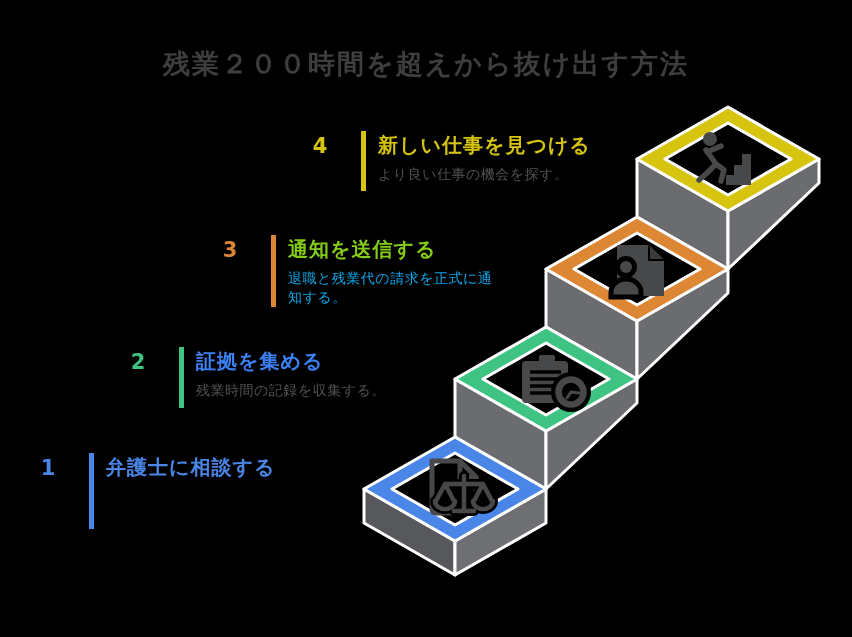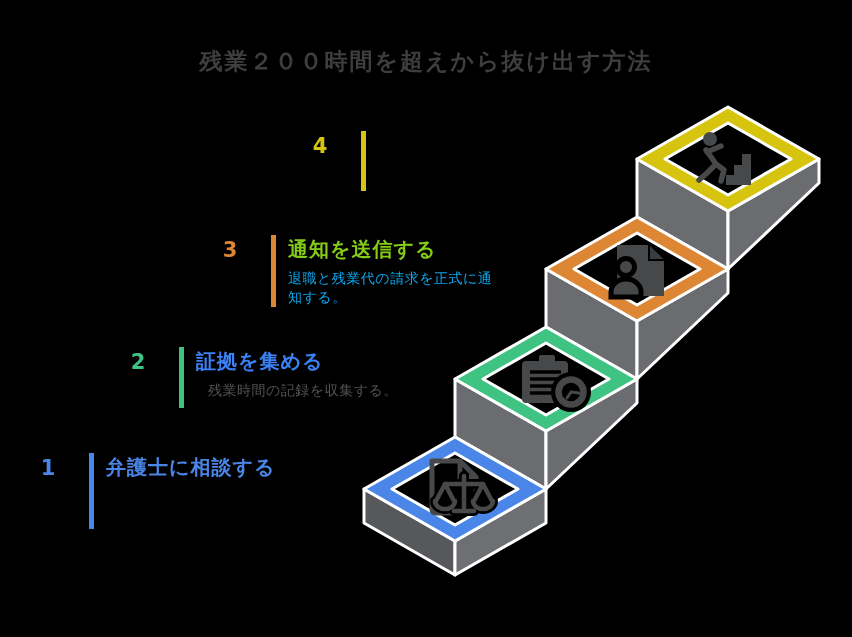--- a/index.html
+++ b/index.html
@@ -2,21 +2,21 @@
 <html><head>
 <meta charset="utf-8">
 <style>
   html,body{margin:0;padding:0;}
   body{
     width:852px;height:637px;position:relative;overflow:hidden;
     font-family:"DejaVu Sans",sans-serif;
   }
   .page-title{
     position:absolute;top:46px;left:0;width:852px;text-align:center;
-    font-size:23px;font-weight:700;letter-spacing:2px;
+    font-size:27px;font-weight:700;letter-spacing:2px;
   }
   .step-block{position:absolute;width:340px;height:110px;}
   .step-block.s1{left:28px;top:453px;}
   .step-block.s2{left:118px;top:347px;}
   .step-block.s3{left:210px;top:235px;}
   .step-block.s4{left:300px;top:131px;}
   .step-num{
     position:absolute;left:0;top:3px;width:40px;text-align:center;
     font-size:21px;font-weight:700;
   }
@@ -43,36 +43,40 @@
   <div class="step-content">
     <div class="step-title" style="color: rgb(74, 134, 232);">弁護士に相談する</div>
   </div>
 </div>
 
 <div class="step-block s2">
   <div class="step-num" style="color: rgb(63, 195, 131);">2</div>
   <div class="step-bar" style="background: rgb(63, 195, 131);"></div>
   <div class="step-content">
     <div class="step-title" style="color: #3b82f6;">証拠を集める</div>
-    <div class="step-desc" style="color: rgb(81, 82, 85); margin-left: 12px;">残業時間の記録を収集する。</div>
+    <div class="step-desc" style="color: rgb(81, 82, 85);">残業時間の記録を収集する。</div>
   </div>
 </div>
 
 <div class="step-block s3">
   <div class="step-num" style="color: rgb(221, 134, 51);">3</div>
   <div class="step-bar" style="background: rgb(221, 134, 51);"></div>
   <div class="step-content">
     <div class="step-title" style="color: #84cc16;">通知を送信する</div>
     <div class="step-desc" style="color: #0ea5e9;">退職と残業代の請求を正式に通知する。</div>
   </div>
 </div>
 
 <div class="step-block s4">
   <div class="step-num" style="color: rgb(214, 196, 15);">4</div>
   <div class="step-bar" style="background: rgb(214, 196, 15);"></div>
+  <div class="step-content">
+    <div class="step-title" style="color: rgb(214, 196, 15);">新しい仕事を見つける</div>
+    <div class="step-desc" style="color: rgb(81, 82, 85);">より良い仕事の機会を探す。</div>
+  </div>
 </div>
 
 <svg class="stairs-svg" viewBox="0 0 852 637" xmlns="http://www.w3.org/2000/svg">
 
   <g>
     <path class="ol" d="M637,159 L728,211 L728,269 L637,217 Z" fill="#6b6c6f"></path>
     <path class="ol" d="M728,211 L819,159 L819,183 L728,269 Z" fill="#6b6c6f"></path>
     <path class="ol" fill-rule="evenodd" d="M728,107 L819,159 L728,211 L637,159 Z M728,123 L665,159 L728,195 L791,159 Z" fill="#d6c40f"></path>
     <g>
       <path d="M726,185 v-10 h8 v-10 h8 v-11 h9 v31 z" fill="#47484a"></path>

